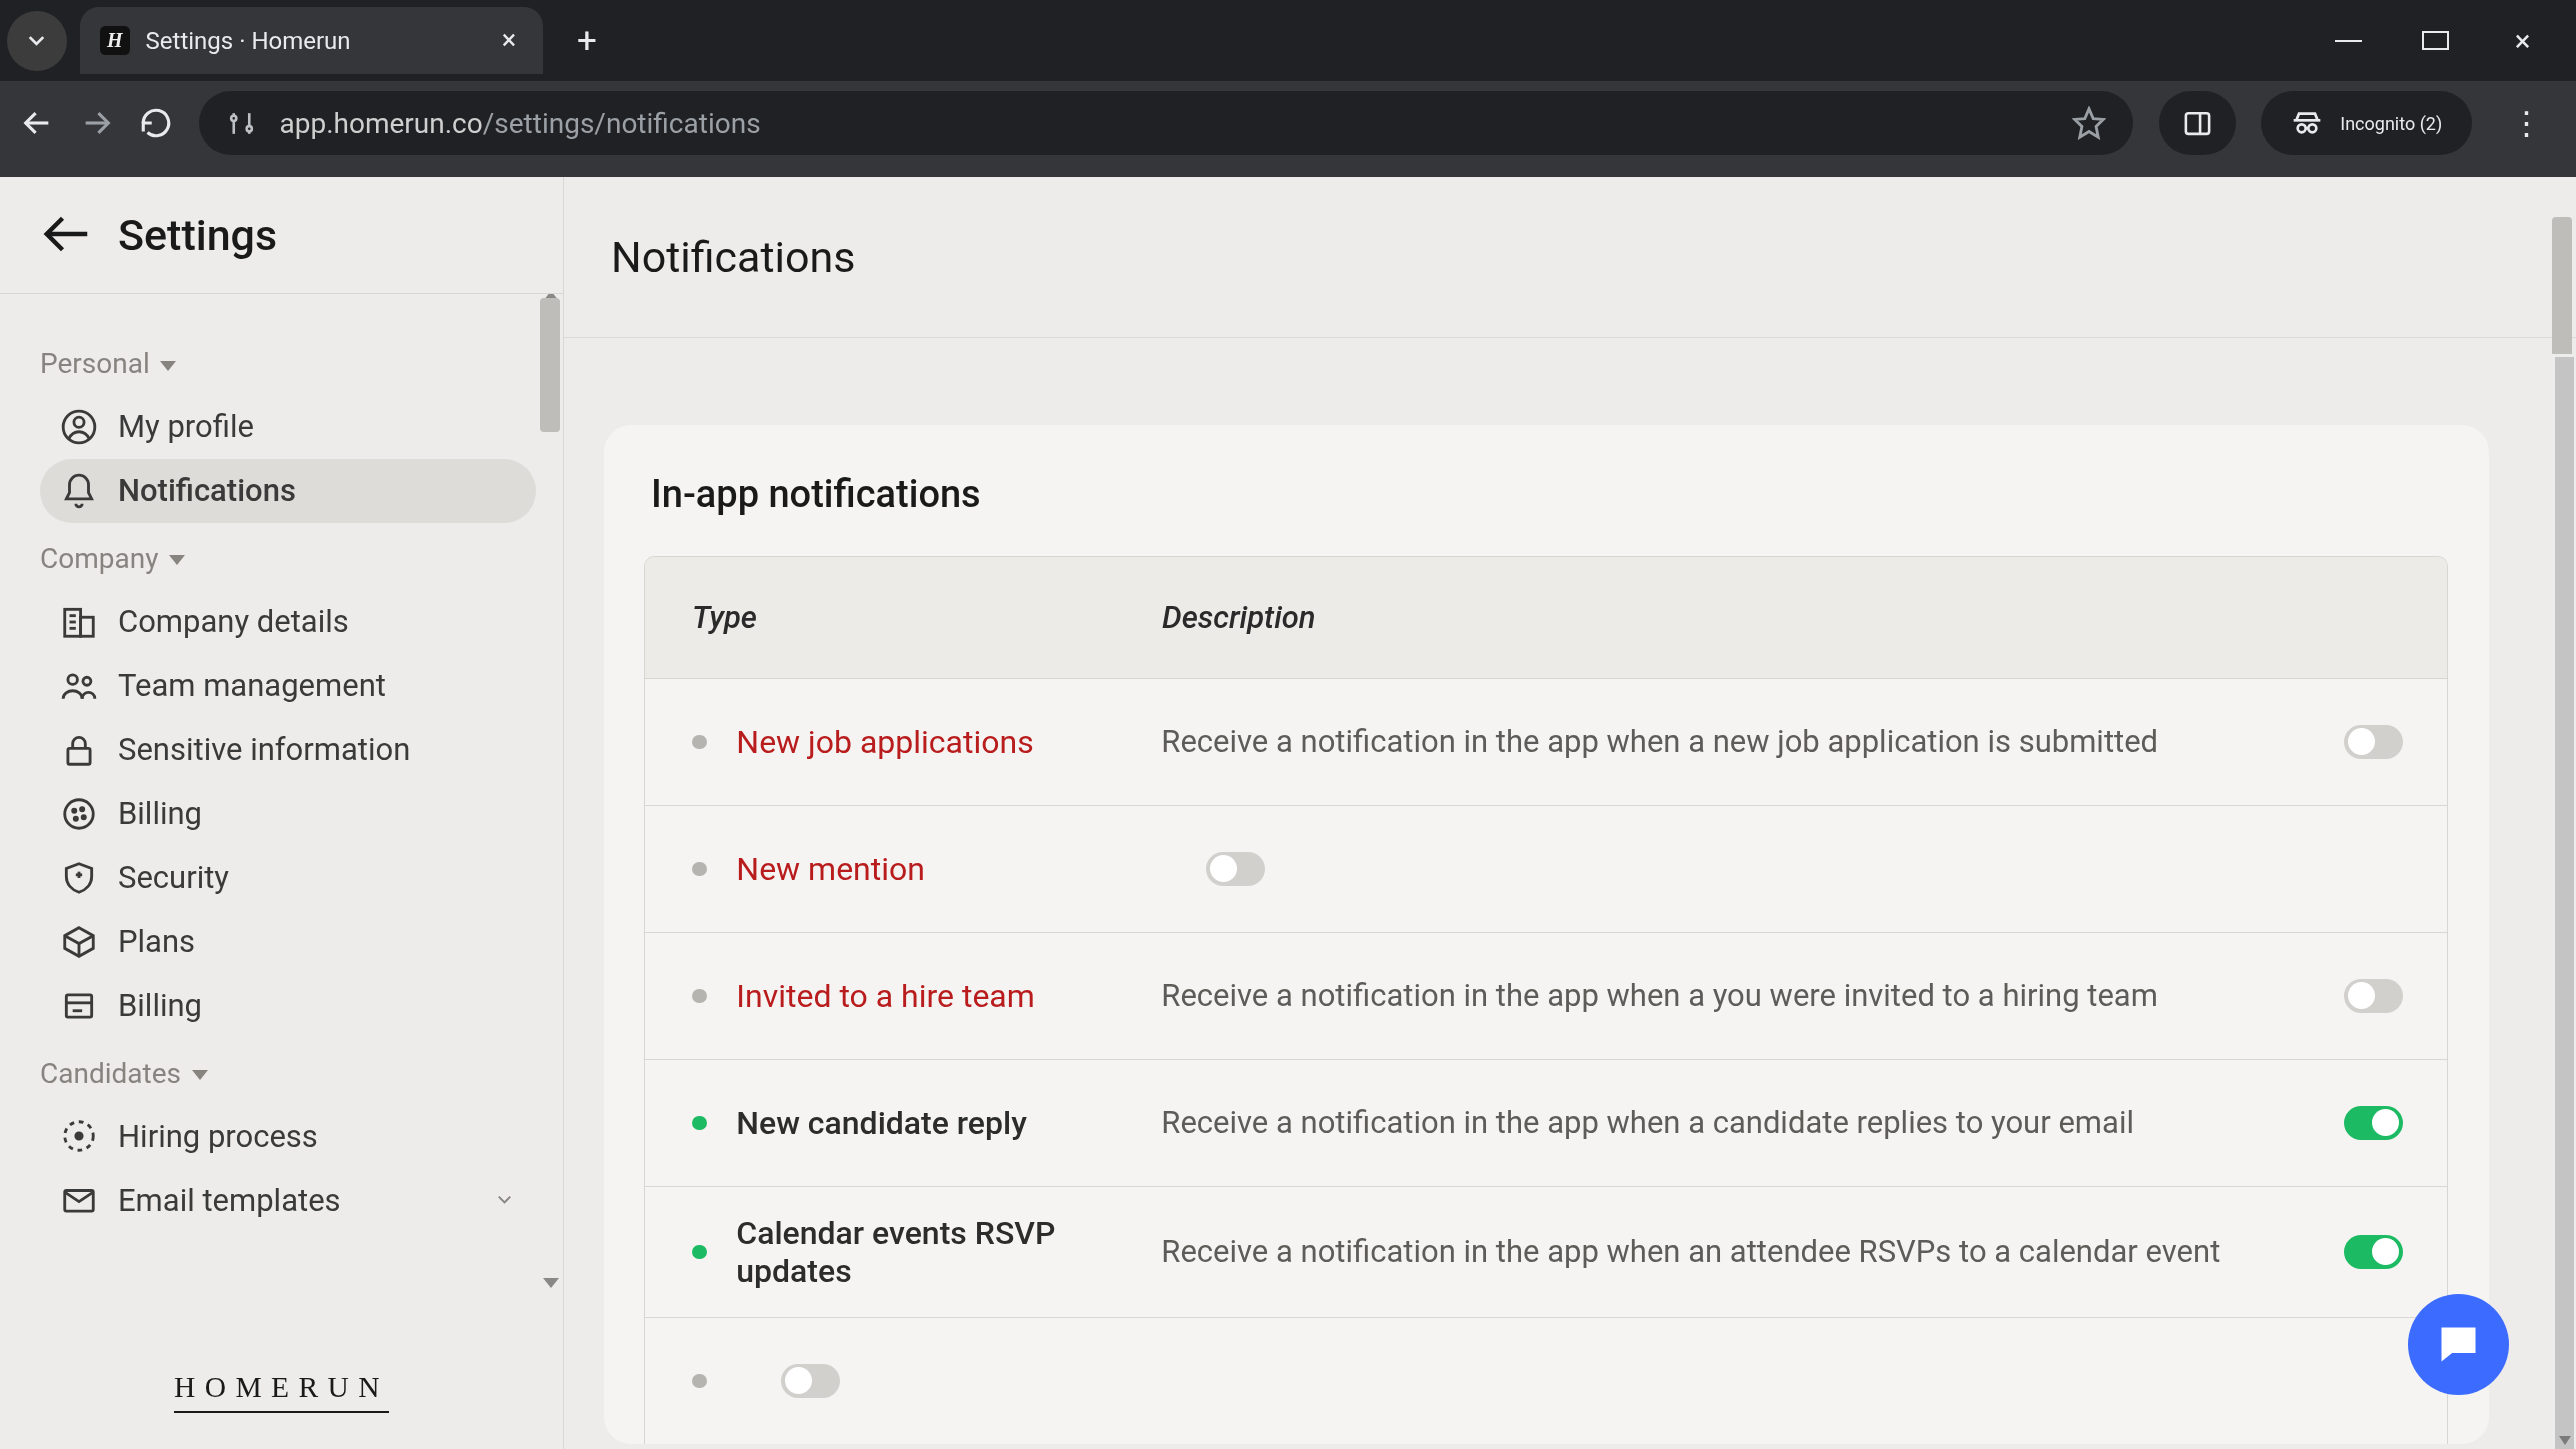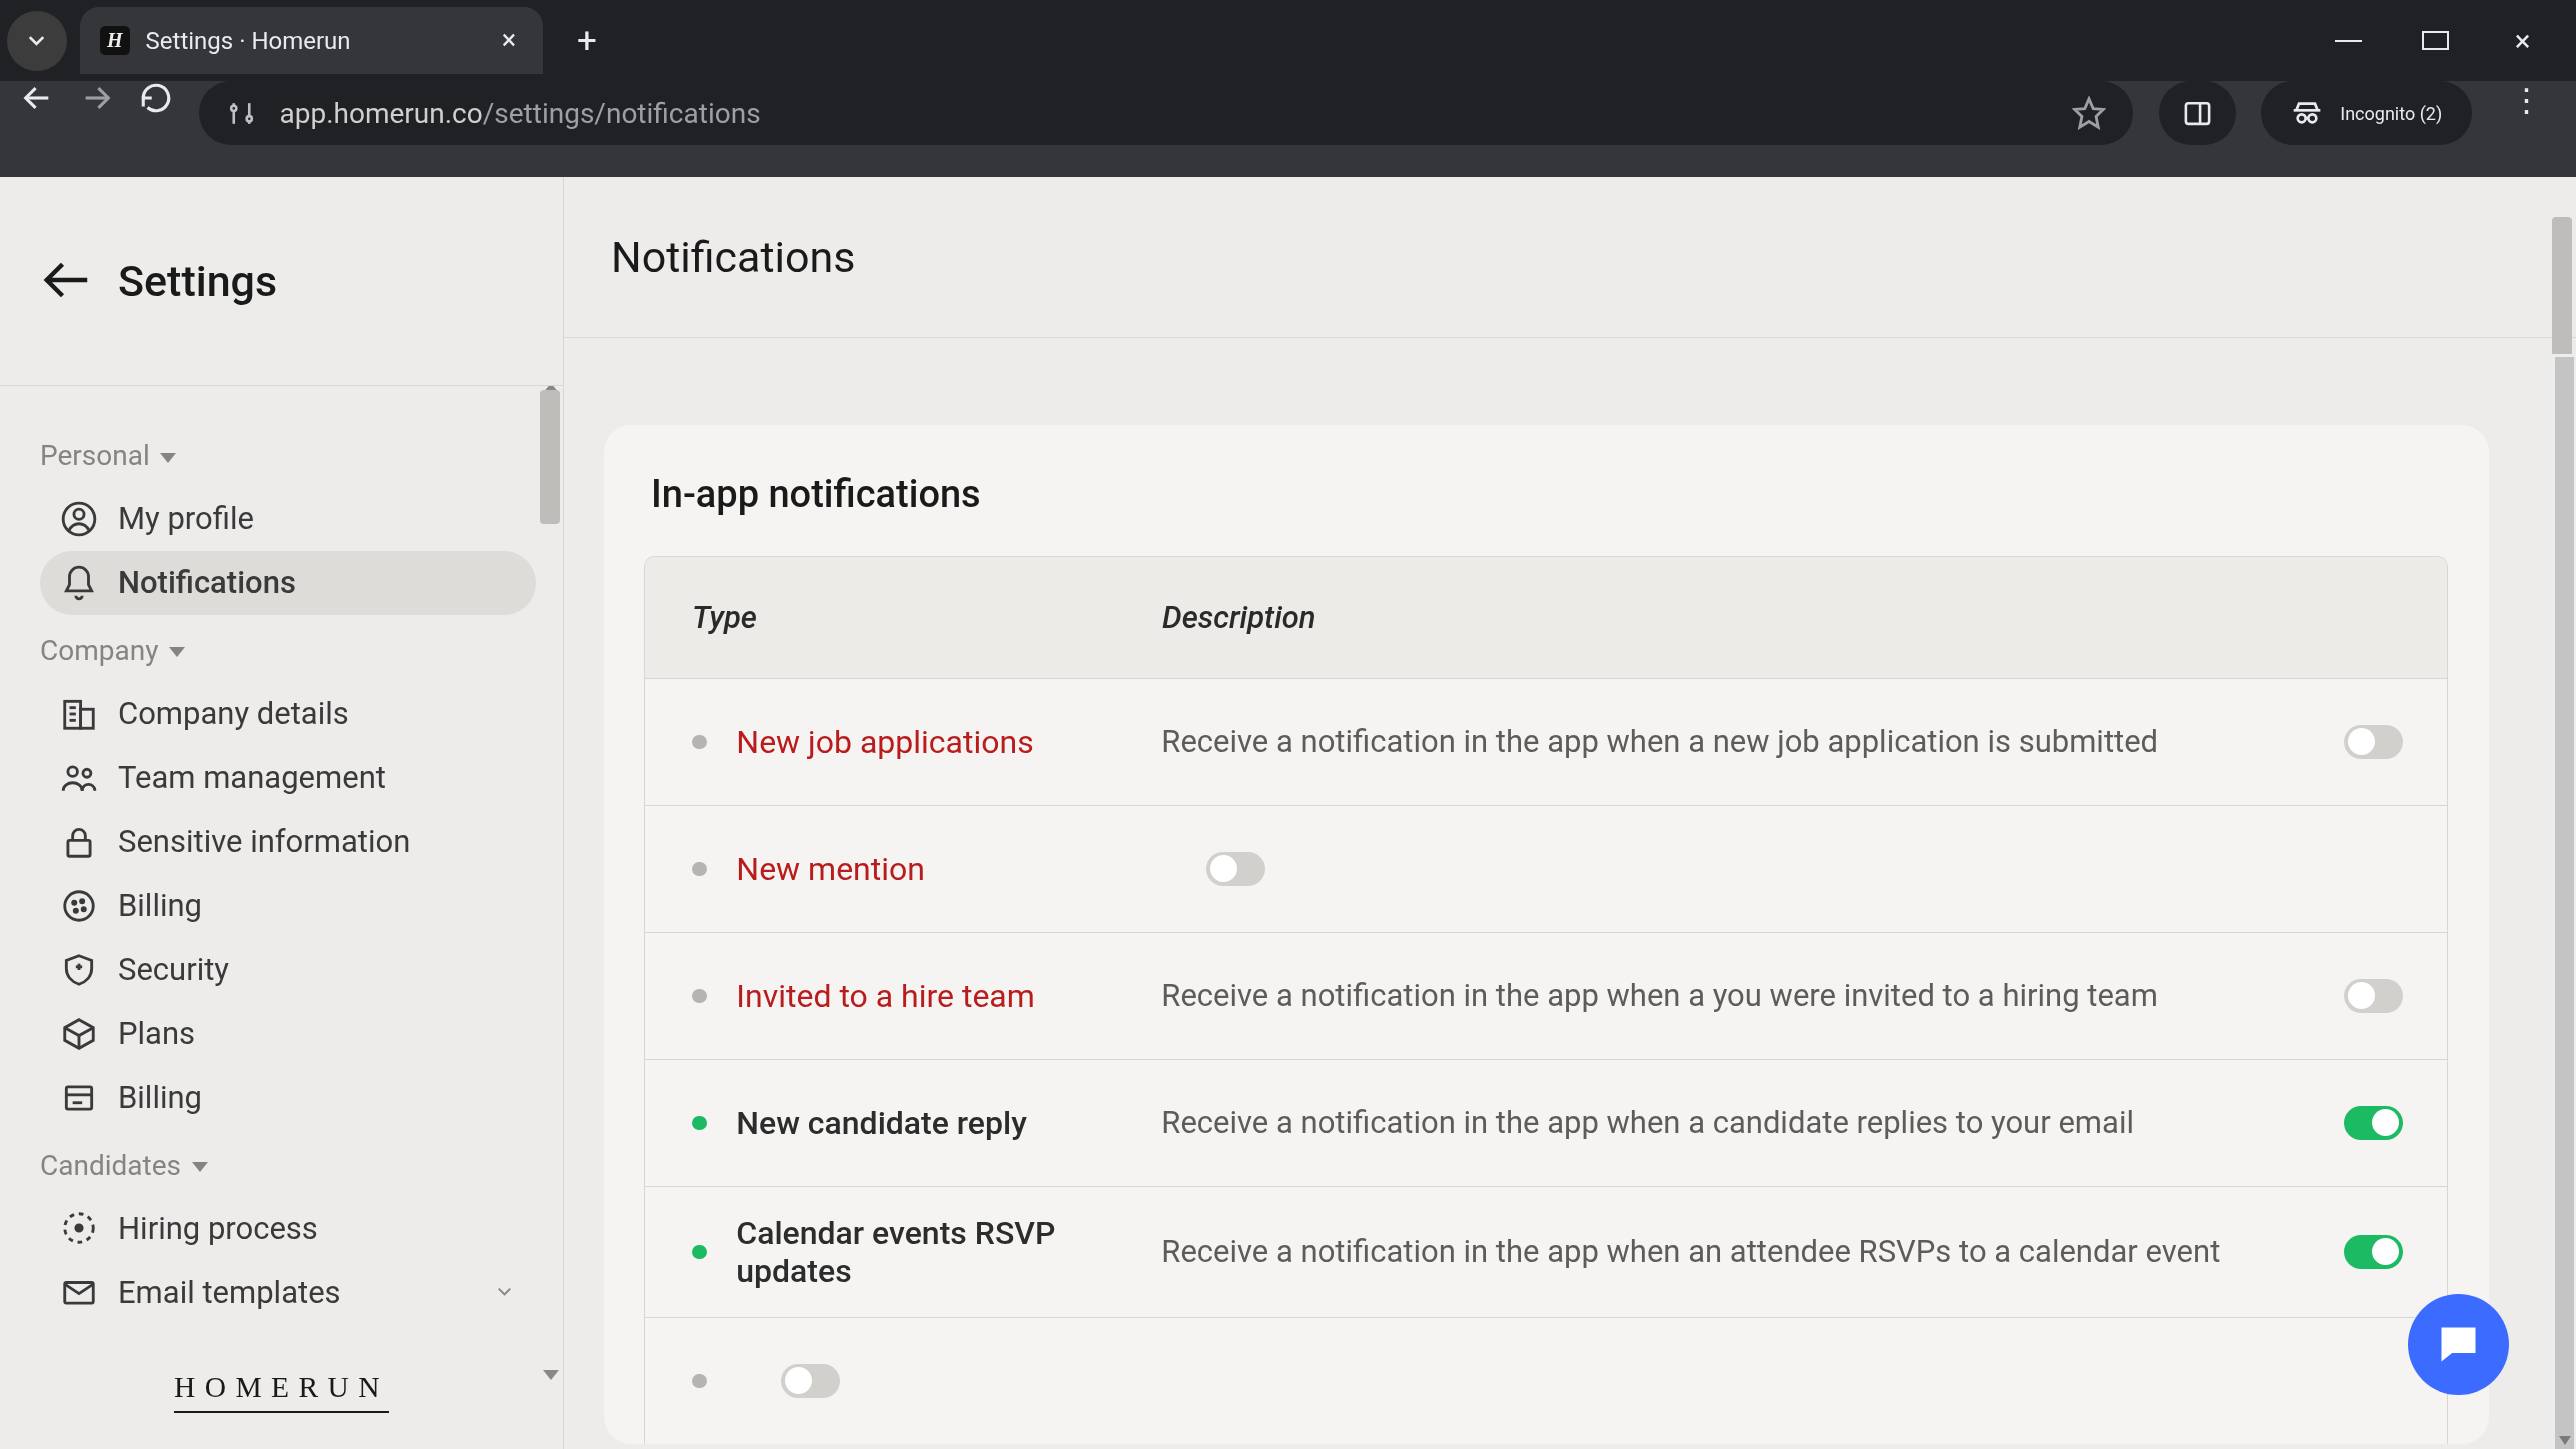--- a/index.html
+++ b/index.html
@@ -23,21 +23,21 @@
   }
   .tab-title { color: #e8eaed; font-size: 24px; flex: 1; white-space: nowrap; overflow: hidden; }
   .tab-close { color: #e8eaed; font-size: 27px; line-height: 1; }
   .newtab { color: #e8eaed; font-size: 35px; margin-left: 34px; }
   .win-controls { margin-left: auto; display: flex; gap: 60px; padding-right: 40px; color: #e8eaed; font-size: 24px; }
   .win-controls span { display:inline-flex; align-items:center; justify-content:center; width:27px; }
   .win-min { border-bottom: 2px solid #e8eaed; width: 21.5px; height: 0; }
   .win-max { border: 2px solid #e8eaed; width: 19px; height: 19px; }
   .win-x { font-size: 29.5px; }
 
-  .addr-row { flex:1; display:flex; align-items:flex-start; padding: 0 20px 12px 20px; gap: 25.5px; background:#35363a;}
+  .addr-row { flex:1; display:flex; align-items:center; padding: 0 20px 12px 20px; gap: 25.5px; background:#35363a;}
   .nav-btn { color:#9aa0a6; display:flex; align-items:center; justify-content:center; }
   .nav-btn svg { width:34px; height:34px; }
   .nav-btn.enabled { color:#e8eaed; }
   .addr-bar {
     flex:1; height: 64px; background:#202124; border-radius: 40px;
     display:flex; align-items:center; padding: 0 27px; gap: 23px;
   }
   .site-chip { width:31px; height:31px; }
   .url { color:#cfcfcf; font-size:28px; }
   .url .muted { color:#9aa0a6; }
@@ -46,21 +46,21 @@
     height: 64px; background:#202124; border-radius:40px; display:flex; align-items:center;
     padding:0 29.5px; gap:17.4px; color:#e8eaed; font-size:18px;
   }
   .pill.small { padding:0 23px; }
   .kebab { color:#e8eaed; font-size:32px; padding:0 13.4px; }
 
   
   .app { display:flex; width:100%; height: calc(1449px - 177px); background:#edeceb; position:relative; }
   .sidebar { width: 564px; height:100%; border-right: 1.3px solid #d9d7d4; position:relative; overflow:hidden; }
   .side-header {
-    height: 209px; display:flex; align-items:center; gap: 24px; padding: 0 40px;
+    height: 117px; display:flex; align-items:center; gap: 24px; padding: 0 40px;
     border-bottom: 1.3px solid #d9d7d4;
   }
   .back-arrow svg { width: 54px; height: 54px; }
   .settings-title { font-size: 43px; font-weight: 500; color:#1a1a1a; }
 
   .side-scroll { height: calc(100% - 161px - 114px); overflow:hidden; padding: 34px 27px 13.4px 40px; position:relative;}
   .side-scroll .scrollbar-v { position:absolute; right:2.7px; top:4px; width:20px; height:134px; background:#bfbdb9; border-radius:4px;}
   .side-scroll .scrollbar-v::before{content:"";position:absolute;top:-4px;left:0;width:20px;height:4px;}
   .scroll-arrow-top{position:absolute; right:4px; top:-2.7px; width:0;height:0;border-left:8px solid transparent;border-right:8px solid transparent;border-bottom:10.7px solid #8a8884;}
   .scroll-arrow-bot{position:absolute; right:4px; bottom:2.7px; width:0;height:0;border-left:8px solid transparent;border-right:8px solid transparent;border-top:10.7px solid #8a8884;}

